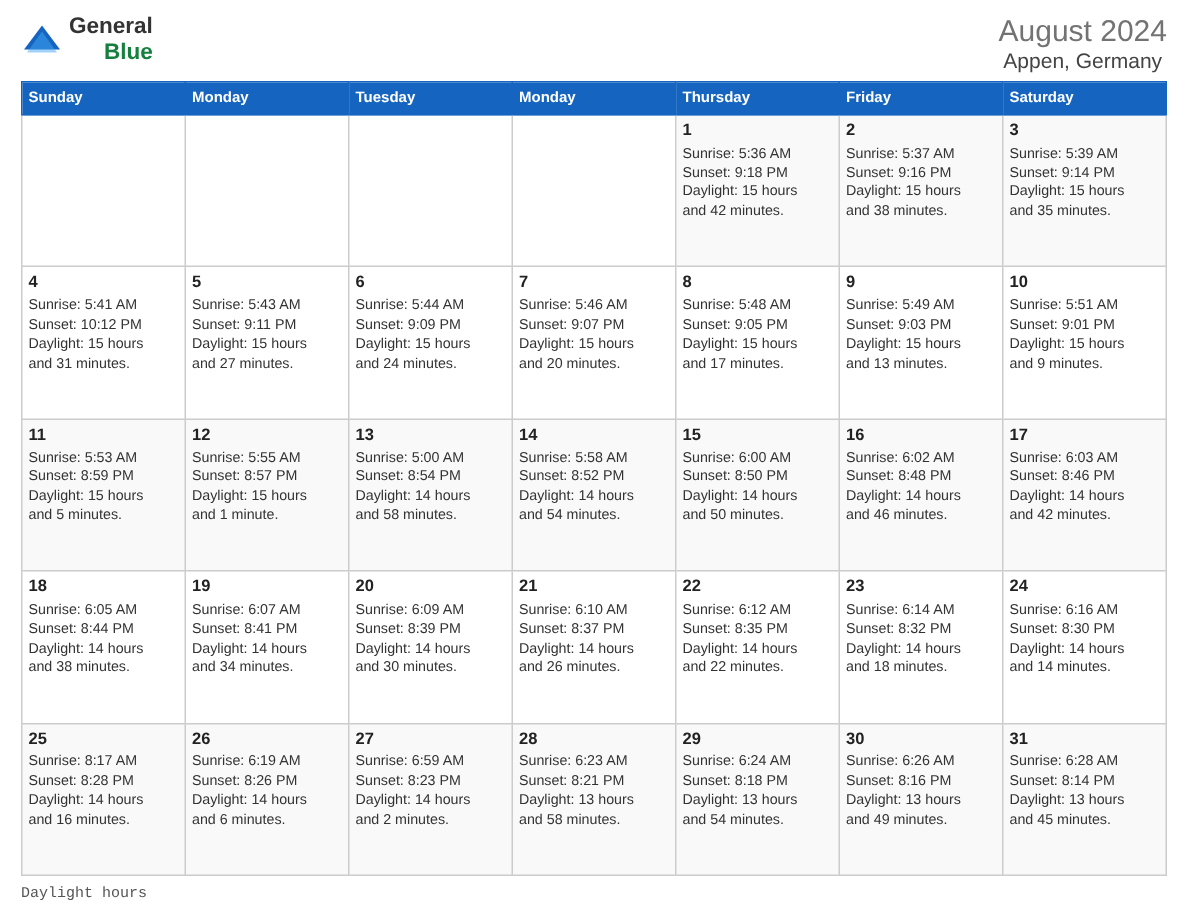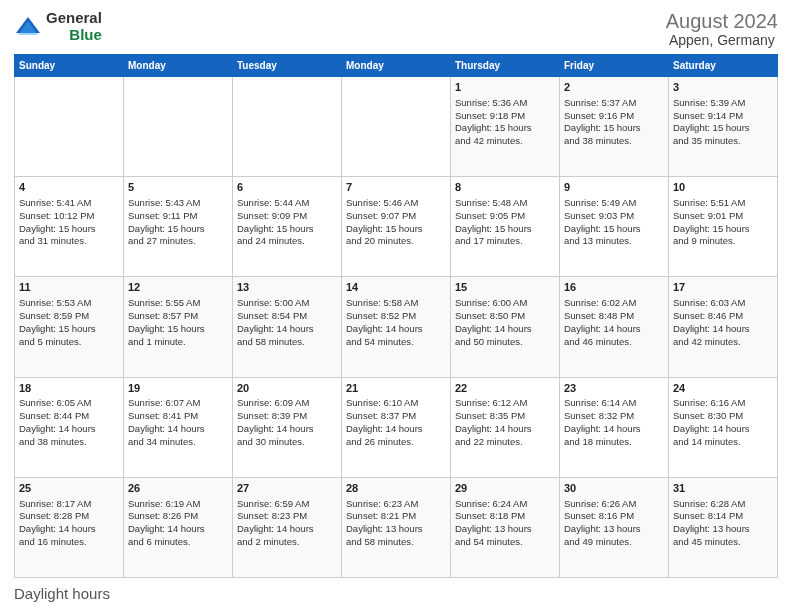--- a/index.html
+++ b/index.html
@@ -91,22 +91,23 @@
       font-weight: bold;
       color: #222;
       display: block;
       margin-bottom: 2px;
     }
     .empty-cell {
       background: #fff !important;
     }
     .footer {
       margin-top: 7px;
-      font-size: 15px;
+      font-size: 10px;
       color: #555;
+      font-family: Liberation Mono, monospace;
     }
   </style>
 </head>
 <body>
 
 <div class="page">
   <div class="header">
     <div class="logo">
       <svg class="logo-icon" viewBox="0 0 28 28">
         <polygon points="14,4 26,20 2,20" fill="#1565c0"></polygon>

